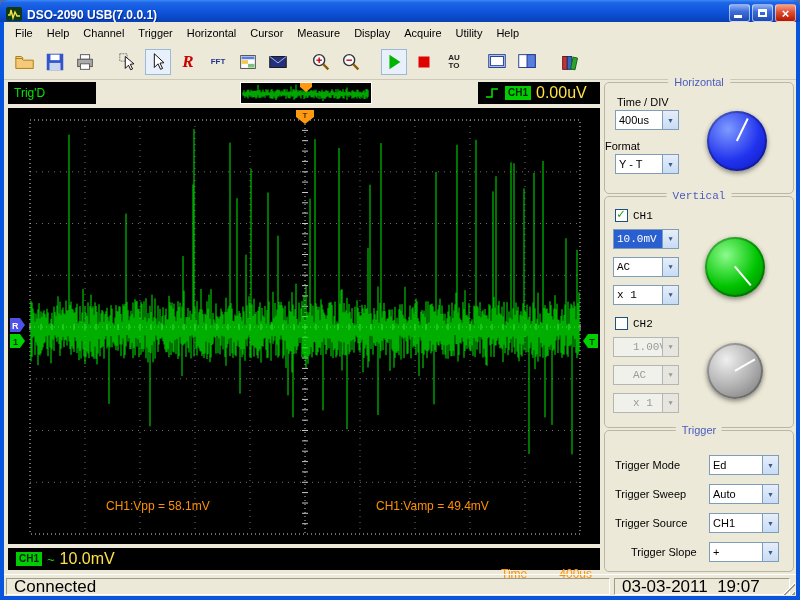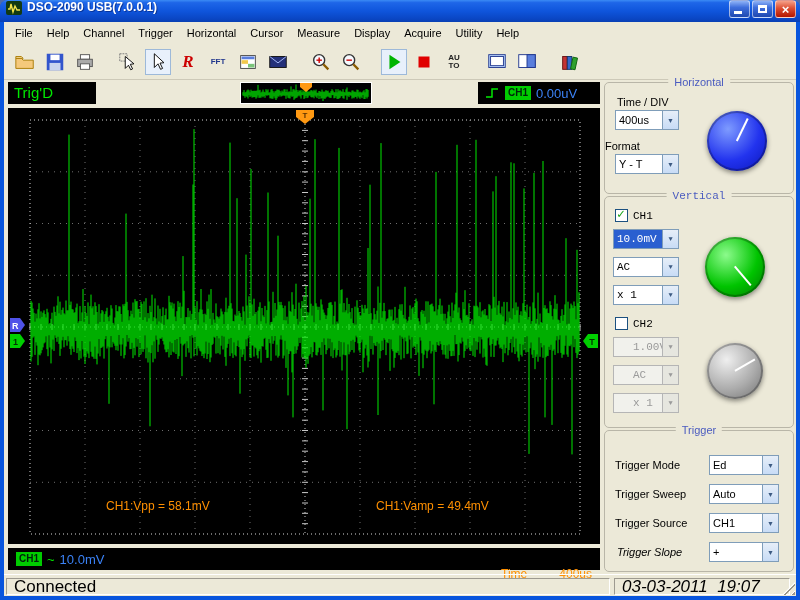--- a/index.html
+++ b/index.html
@@ -3,21 +3,21 @@
 <meta charset="utf-8">
 <style>
   html,body{margin:0;padding:0;}
   body{font-family:"Liberation Sans",sans-serif;background:#4E6BAA;}
   button{font:inherit;background:none;border:none;padding:0;cursor:default;}
   .window{position:relative;width:800px;height:600px;background:#0855DD;border-radius:8px 8px 0 0;overflow:hidden;}
 
   
   .titlebar{position:absolute;left:0;top:0;width:800px;height:22px;
     background:linear-gradient(180deg,#3B8BF5 0%,#1E66E8 12%,#0F55DC 50%,#0A46C4 85%,#0940B4 100%);
-    display:flex;align-items:flex-start;padding:0 4px;box-sizing:border-box;}
+    display:flex;align-items:flex-end;padding:0 4px;box-sizing:border-box;}
   .app-icon{width:16px;height:16px;margin:0 5px 0 2px;flex:0 0 auto;}
   .title-text{color:#fff;font-size:12px;font-weight:bold;flex:1;white-space:nowrap;overflow:hidden;text-shadow:1px 1px 0 rgba(0,20,90,.5);}
   .winbtns{display:flex;gap:2px;}
   .wbtn{width:21px;height:18px;border-radius:3px;border:1px solid rgba(255,255,255,.55);display:flex;align-items:center;justify-content:center;position:relative;box-sizing:border-box;}
   .wbtn.blue{background:linear-gradient(180deg,#8FB3F7 0%,#3E6EDC 40%,#1F48B0 100%);}
   .wbtn.red{background:linear-gradient(180deg,#F5A088 0%,#DD4F33 45%,#B31500 100%);}
   .wbtn .x{color:#fff;font-size:13px;font-weight:bold;line-height:1;}
   .min-glyph{position:absolute;left:4px;bottom:3px;width:8px;height:3px;background:#fff;}
   .max-glyph{width:9px;height:8px;border:2px solid #fff;border-top-width:3px;box-sizing:border-box;}
 
@@ -31,25 +31,25 @@
   .toolbar{position:absolute;left:0;top:22px;width:100%;height:36px;display:flex;align-items:center;padding-left:8px;gap:4px;box-sizing:border-box;border-bottom:1px solid #CDC9B8;}
   .tbtn{width:26px;height:26px;display:flex;align-items:center;justify-content:center;flex-direction:column;border:1px solid transparent;}
   .tbtn.pressed{border:1px solid #9DB9D9;background:#E8F0FB;}
   .tbtn svg{display:block;}
   .tsep{width:9px;height:26px;flex:0 0 auto;}
   .r-glyph{font-family:"Liberation Serif",serif;font-style:italic;font-weight:bold;font-size:17px;color:#CC0000;line-height:1;}
   .fft-glyph{font-size:8px;font-weight:bold;color:#20368C;line-height:1;}
   .auto-glyph{font-size:8px;font-weight:bold;color:#222;line-height:8px;text-align:center;}
 
   
-  .trig-status{position:absolute;left:4px;top:60px;width:88px;height:22px;background:#000;color:#00E800;font-size:15px;line-height:22px;padding-left:6px;box-sizing:border-box;}
+  .trig-status{position:absolute;left:4px;top:60px;width:88px;height:22px;background:#000;color:#00E800;font-size:12px;line-height:22px;padding-left:6px;box-sizing:border-box;}
   .trig-preview{position:absolute;left:236px;top:60px;width:132px;height:22px;background:#000;border:1px solid #fff;box-sizing:border-box;}
   .trig-right{position:absolute;left:474px;top:60px;width:122px;height:22px;background:#000;display:flex;align-items:center;gap:5px;padding:0 6px;box-sizing:border-box;}
   .gbadge{background:#00CC00;color:#00220A;font-weight:bold;font-size:10px;padding:1px 3px;line-height:1.2;}
-  .green-txt{color:#3b82f6;font-size:13px;}
+  .green-txt{color:#fde047;font-size:16px;}
 
   
   .scope{position:absolute;left:4px;top:86px;width:592px;height:436px;background:#000;}
   .scope-svg text{font-family:"Liberation Sans",sans-serif;}
 
   
   .chbar{position:absolute;left:4px;top:526px;width:592px;height:22px;background:#000;display:flex;align-items:center;padding:0 8px;box-sizing:border-box;gap:5px;}
   .ch-sine{color:#00E800;font-size:13px;line-height:1;}
   .chbar .spacer{flex:1;}
   .orange-txt{color:#FF9000;font-size:12px;margin-top:30px;}
@@ -72,21 +72,21 @@
   .knob{position:absolute;border-radius:50%;box-shadow:0 2px 5px rgba(0,0,0,.45), inset 0 0 0 2px rgba(0,0,0,.25);}
   .knob .pointer{position:absolute;left:50%;top:9%;width:2px;height:41%;background:#fff;margin-left:-1px;transform-origin:50% 100%;}
   .knob-blue{width:60px;height:60px;background:radial-gradient(circle at 35% 30%,#7E9BFF,#2233EE 55%,#0A14B8);}
   .knob-green{width:60px;height:60px;background:radial-gradient(circle at 35% 30%,#8CFB8C,#00C400 55%,#007400);}
   .knob-gray{width:56px;height:56px;background:radial-gradient(circle at 35% 30%,#EFEFEF,#ACACAC 55%,#6E6E6E);}
 
   
   .statusbar{position:absolute;left:0;top:552px;width:100%;height:22px;border-top:1px solid #fff;box-sizing:border-box;}
   .sb-panel{position:absolute;top:3px;height:17px;border:1px solid;border-color:#9D9A90 #FFF #FFF #9D9A90;font-size:17px;display:flex;align-items:center;padding-left:7px;box-sizing:border-box;color:#000;}
   .sb-left{left:2px;width:604px;}
-  .sb-right{left:610px;width:176px;white-space:pre;font-style:italic;}
+  .sb-right{left:610px;width:176px;white-space:pre;}
   .grip{position:absolute;right:1px;bottom:1px;width:13px;height:13px;
     background:repeating-linear-gradient(135deg,transparent 0 3px,#fff 3px 4px,#9a978b 4px 6px);
     clip-path:polygon(100% 0,100% 100%,0 100%);}
 </style>
 </head>
 <body>
 
 <div class="window">
 
   <div class="titlebar">
@@ -362,21 +362,21 @@
         <span class="combo-val">Auto</span>
         <span class="combo-btn">▼</span>
       </div>
 
       <span class="plabel" style="left:10px;top:85px;">Trigger Source</span>
       <div class="combo" style="left:104px;top:82px;width:70px;">
         <span class="combo-val">CH1</span>
         <span class="combo-btn">▼</span>
       </div>
 
-      <span class="plabel" style="left:12px;top:114px;font-style:italic;">Trigger Slope</span>
+      <span class="plabel" style="left:26px;top:114px;">Trigger Slope</span>
       <div class="combo" style="left:104px;top:111px;width:70px;">
         <span class="combo-val">+</span>
         <span class="combo-btn">▼</span>
       </div>
     </div>
 
     <div class="statusbar">
       <div class="sb-panel sb-left">Connected</div>
       <div class="sb-panel sb-right">03-03-2011  19:07</div>
       <div class="grip"></div>

